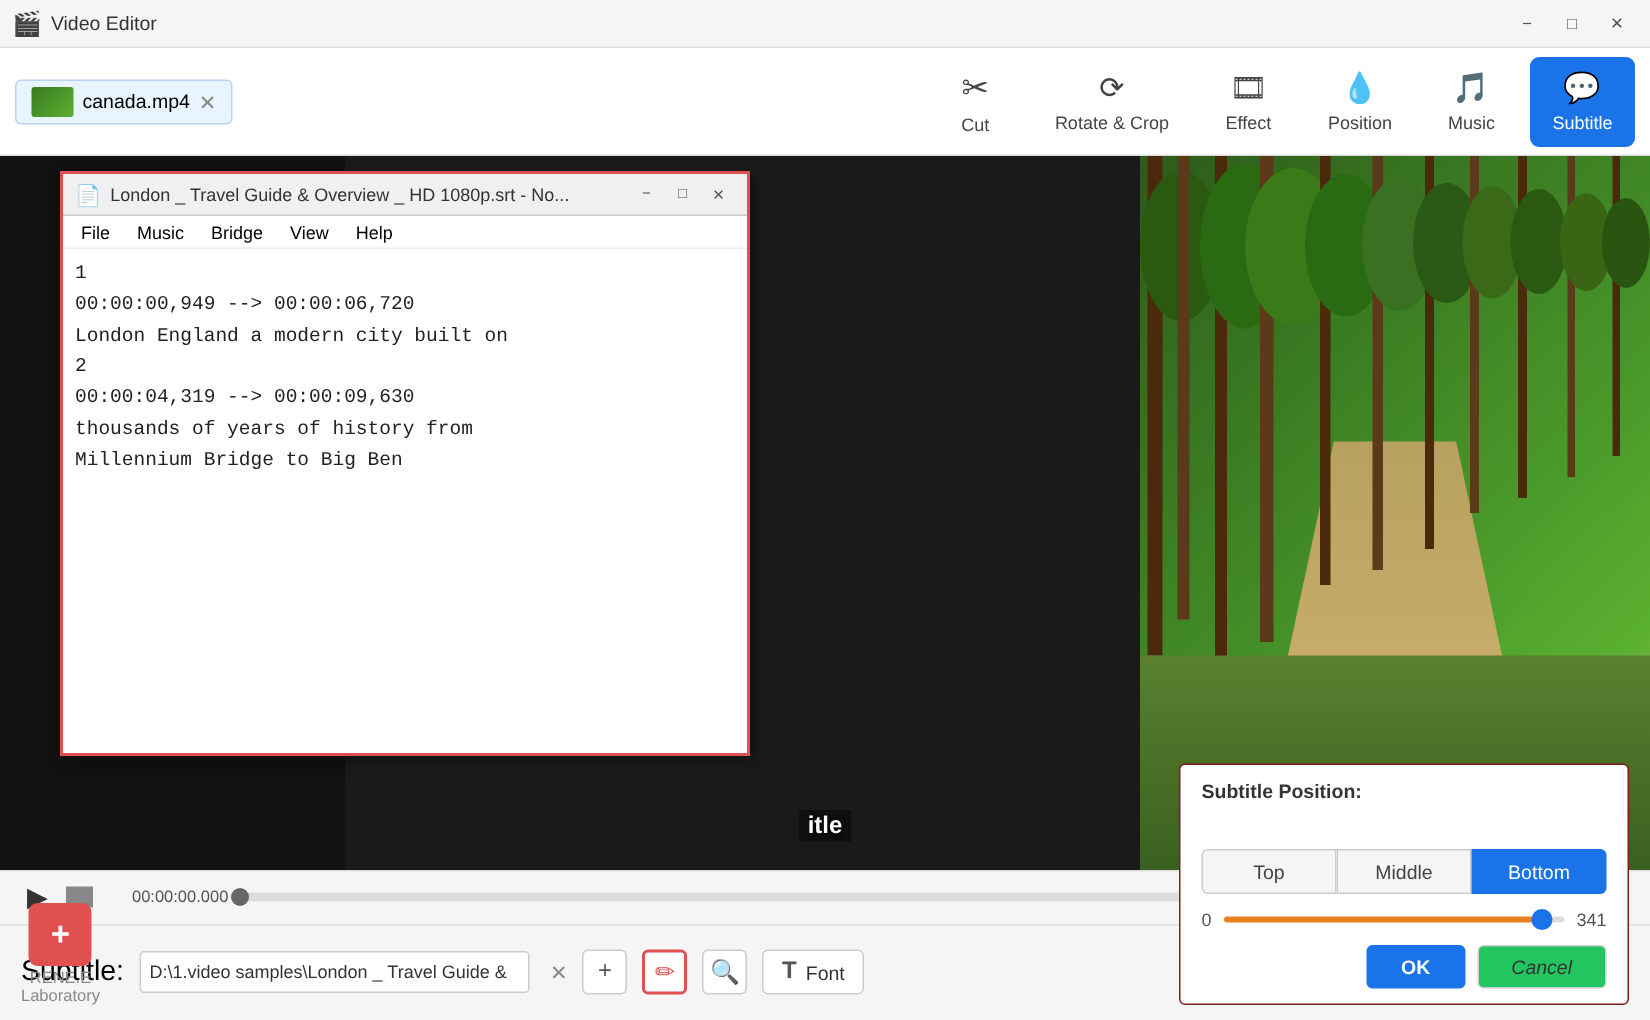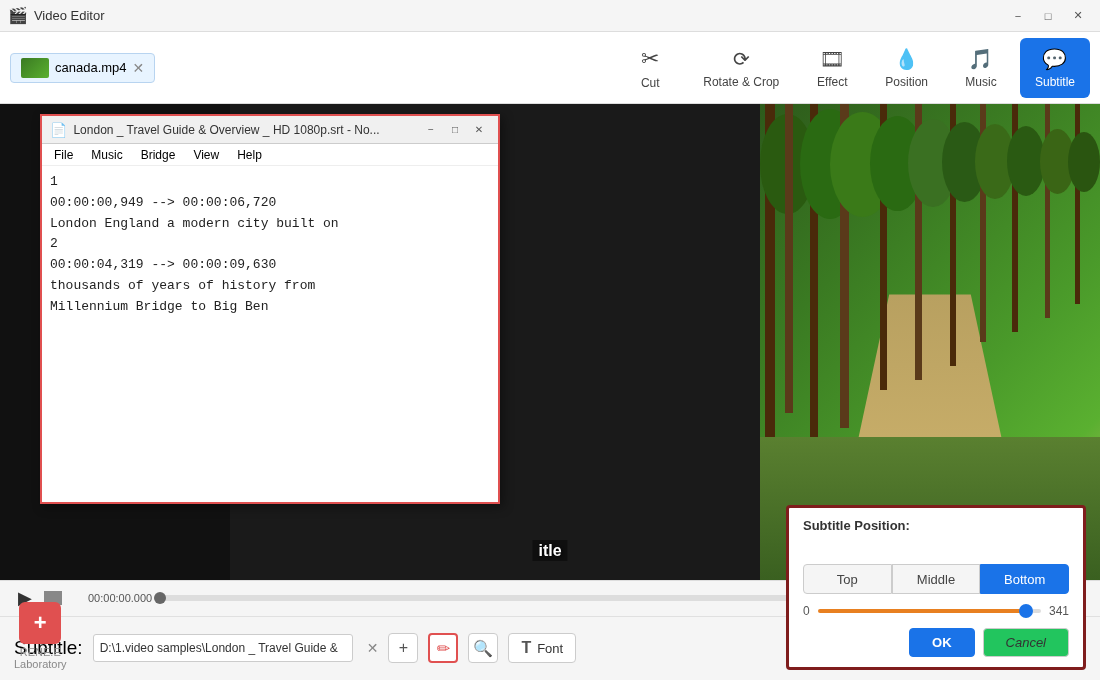--- a/index.html
+++ b/index.html
@@ -204,21 +204,21 @@
       height: 30px;
     }
 
     
     #right-panel {
       position: absolute;
       right: 14px;
       bottom: 10px;
       width: 300px;
       background: white;
-      border: 3px solid #7f1d1d;
+      border: 1px solid #7f1d1d;
       border-radius: 4px;
       padding: 10px 14px;
     }
     #position-label { font-size: 13px; font-weight: 600; color: #333; margin-bottom: 8px; }
     #position-btns { display: flex; margin-bottom: 10px; margin-top: 31px; }
     .pos-btn {
       flex: 1; height: 30px; border: 1px solid #ccc; background: #f5f5f5;
       cursor: pointer; font-size: 13px; color: #444;
       display: flex; align-items: center; justify-content: center;
     }

